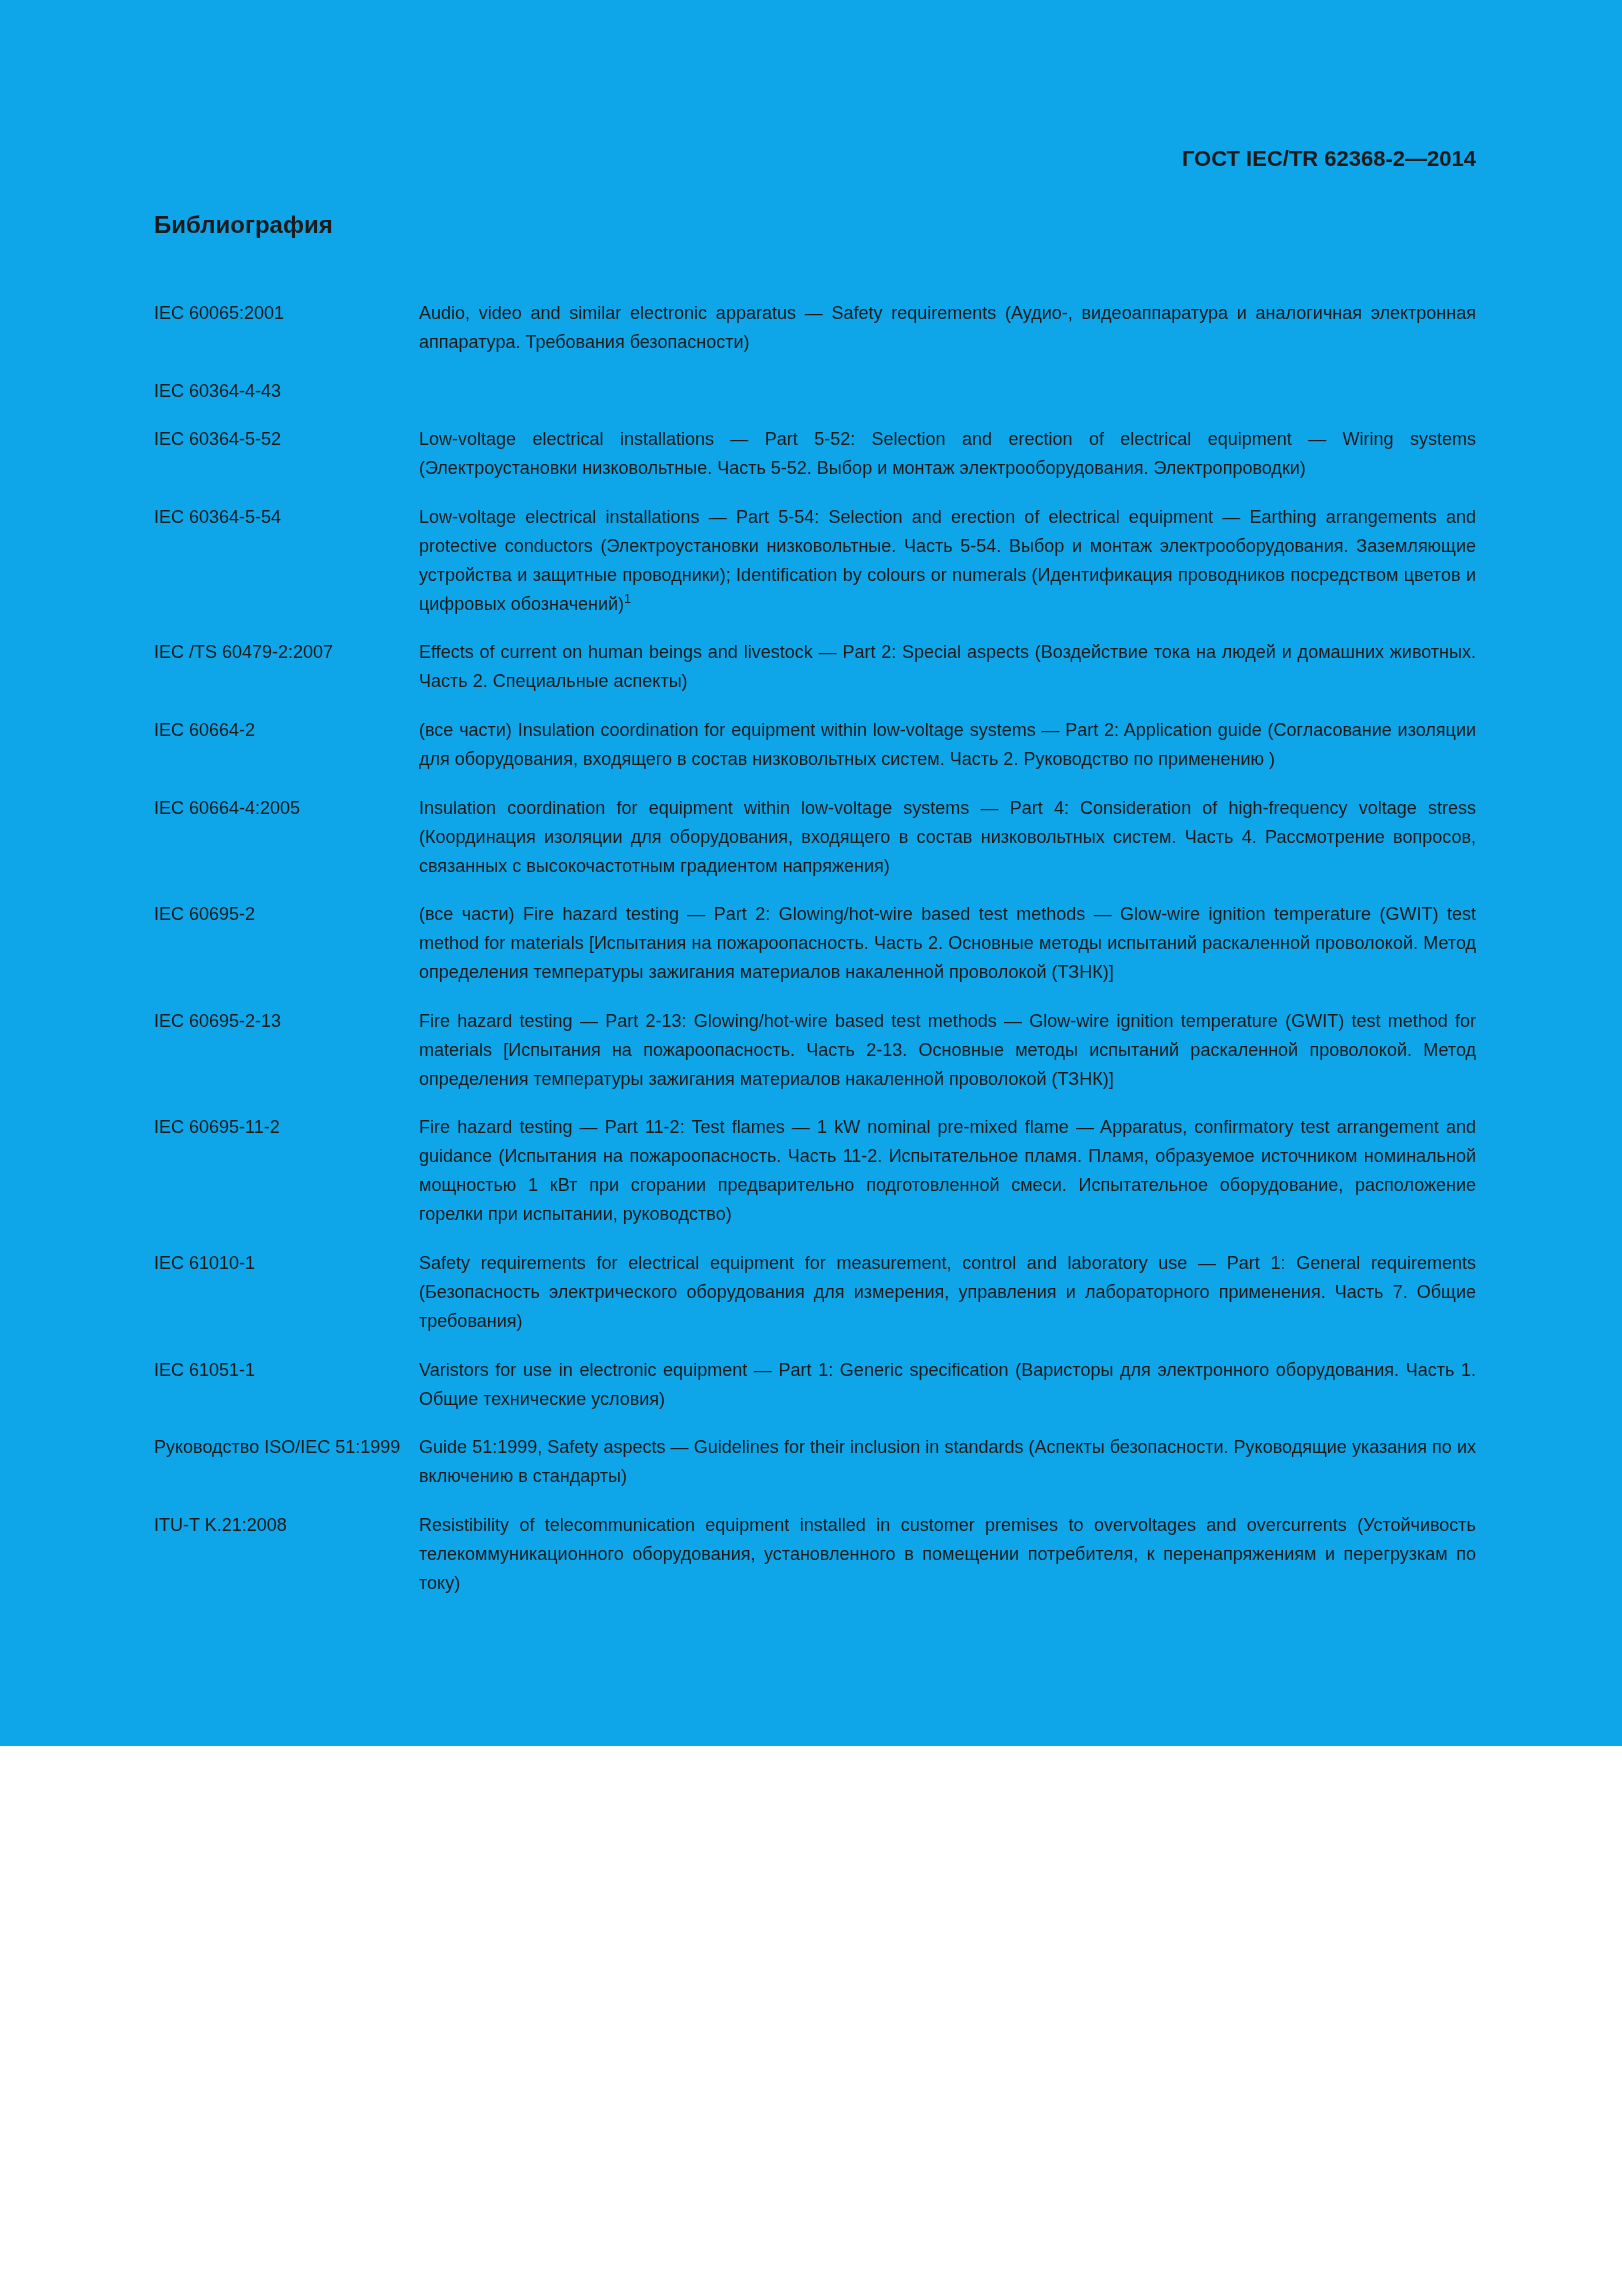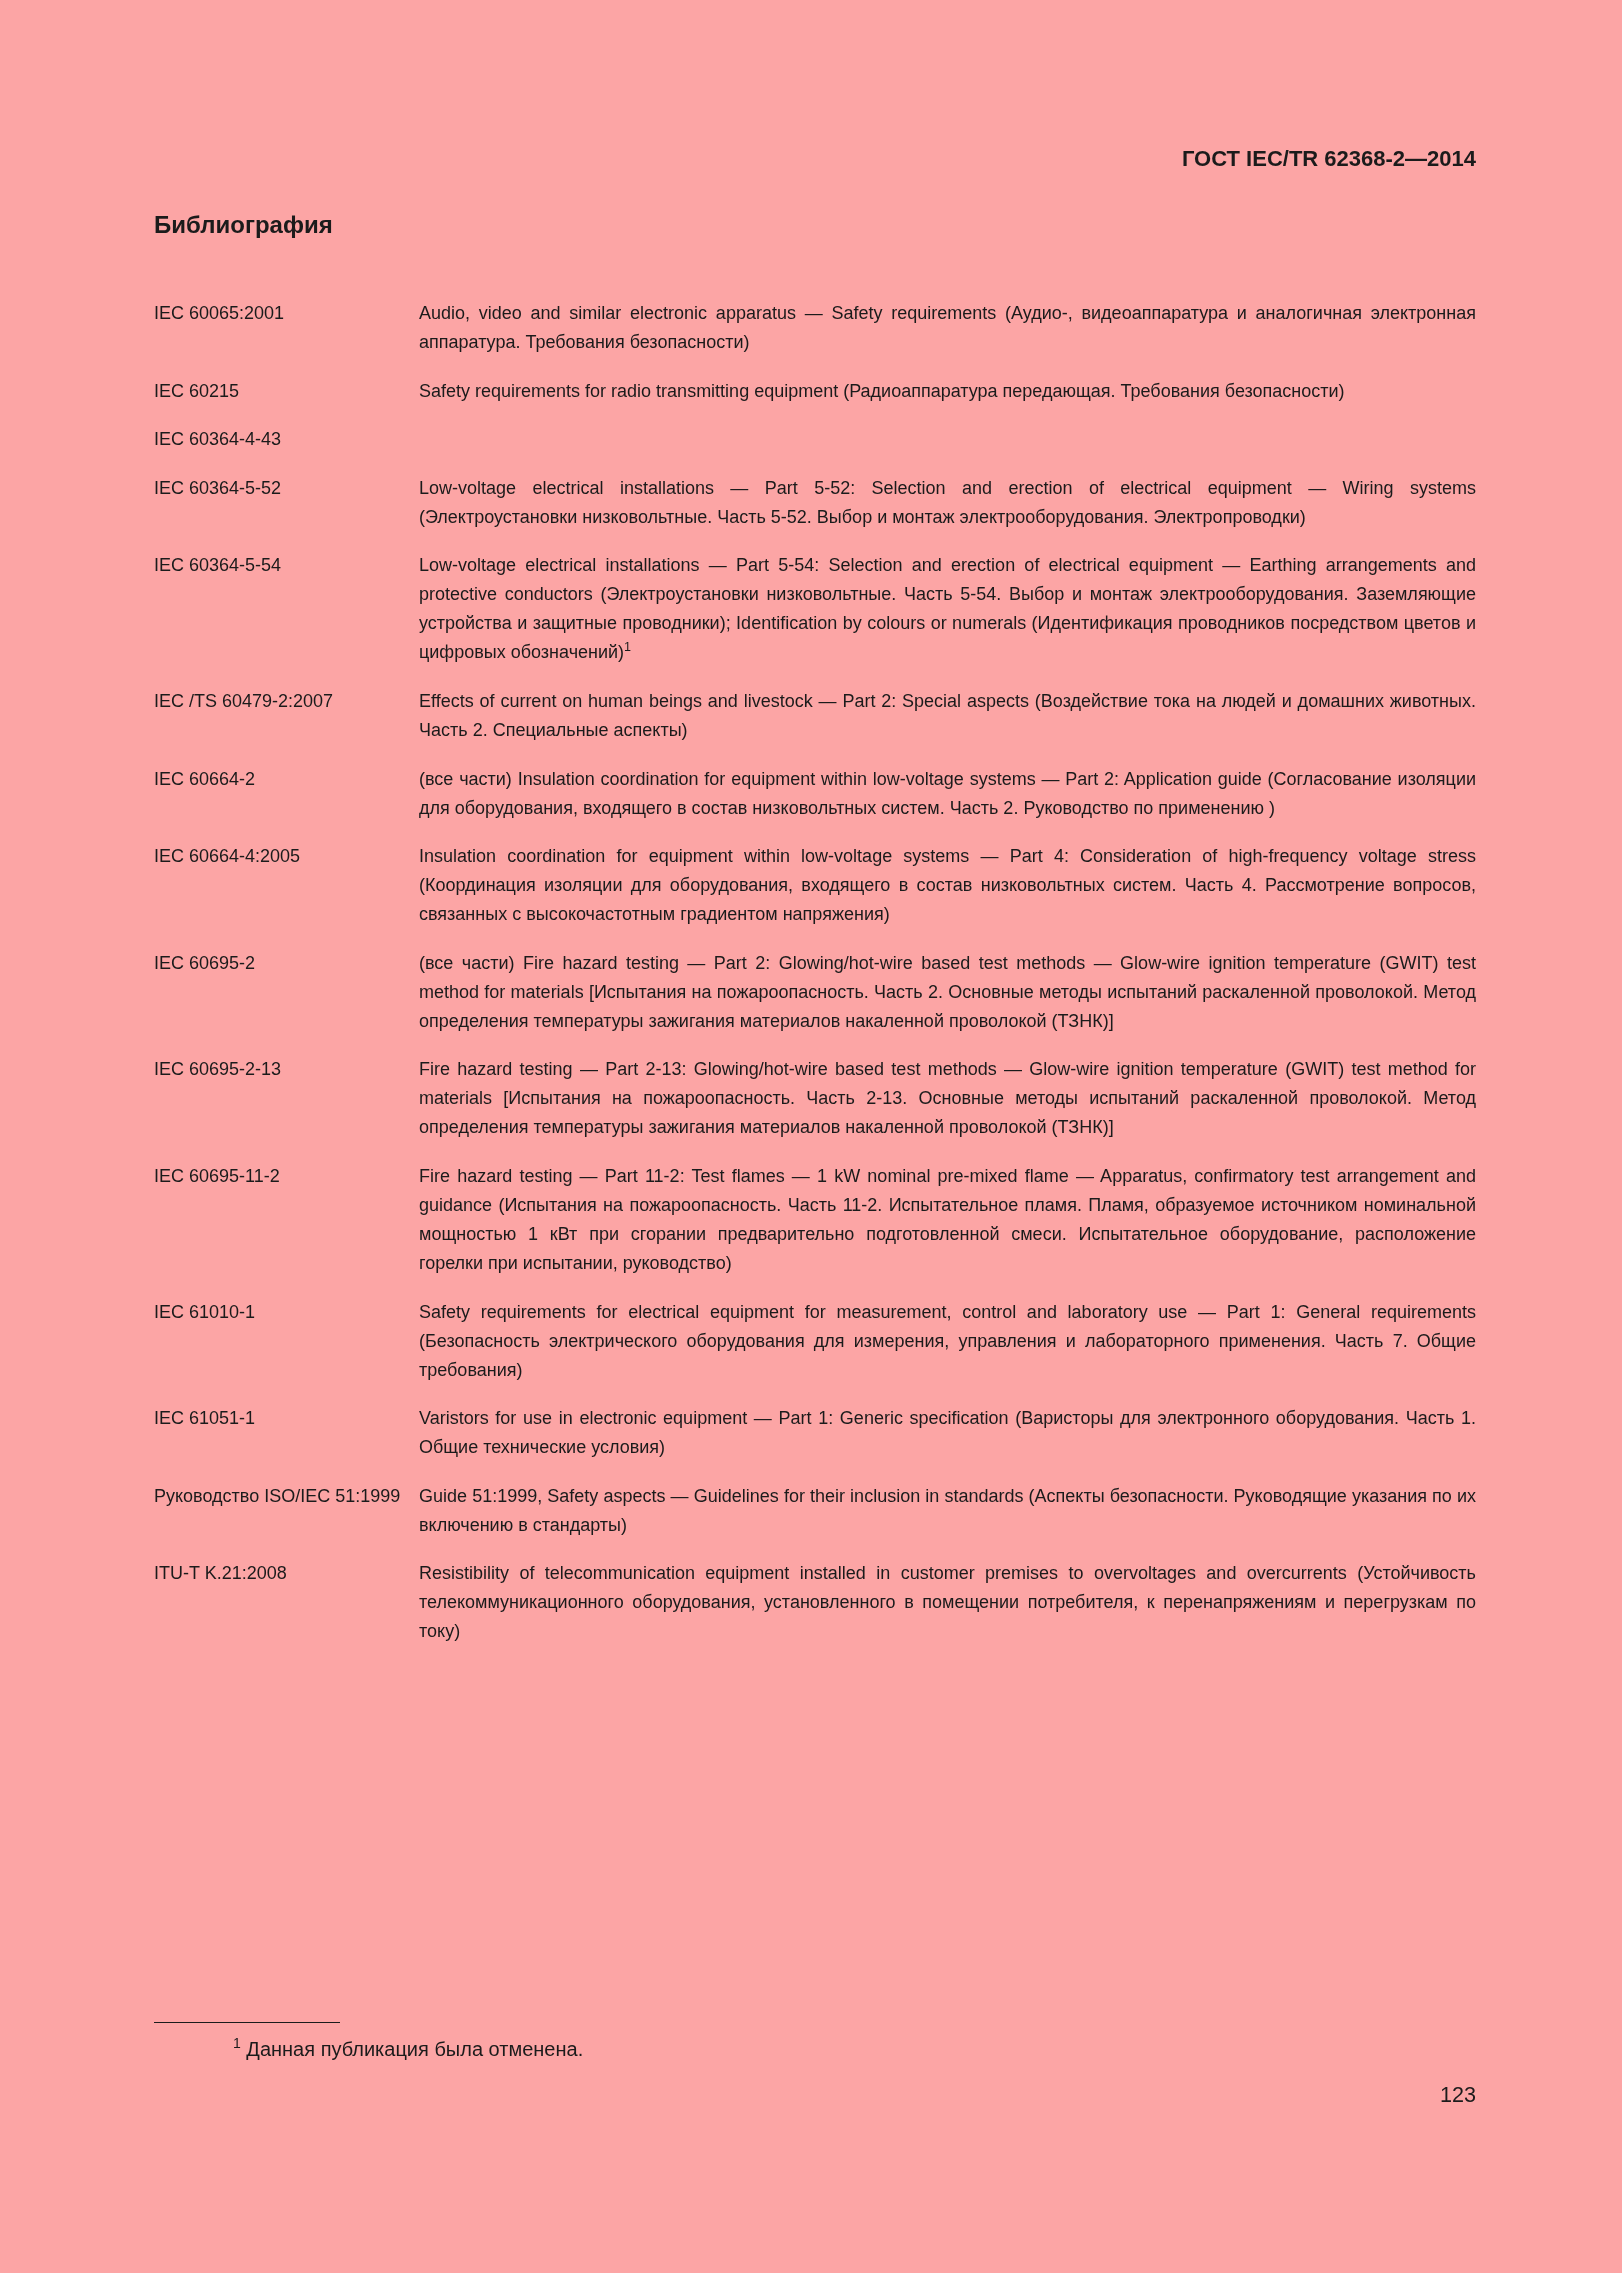--- a/index.html
+++ b/index.html
@@ -2,22 +2,22 @@
 <html lang="ru" style="font-size:10.5px"><head>
 <meta charset="utf-8">
 <style>
   * { margin: 0; padding: 0; box-sizing: border-box; }
   html, body { background: #ffffff; }
   body { font-family: "Liberation Sans", "DejaVu Sans", sans-serif; }
 
   .page {
     position: relative;
     width: 1623px;
-    height: 2273px;
-    background: #fca5a5;
+    height: 1746px;
+    background: #0ea5e9;
     color: #1b1b1b;
     overflow: hidden;
     text-decoration: underline;
   }
 
   .content {
     position: absolute;
     left: 154px;
     right: 147px;
     top: 144px;
@@ -98,24 +98,20 @@
     <div class="doc-number">ГОСТ IEC/TR 62368-2—2014</div>
 
     <h1 class="page-title">Библиография</h1>
 
     <div class="bib-list">
   <div class="bib-entry">
     <div class="bib-label">IEC 60065:2001</div>
     <div class="bib-text">Audio, video and similar electronic apparatus — Safety requirements (Аудио-, видеоаппаратура и аналогичная электронная аппаратура. Требования безопасности)</div>
   </div>
 
-  <div class="bib-entry">
-    <div class="bib-label">IEC 60215</div>
-    <div class="bib-text">Safety requirements for radio transmitting equipment (Радиоаппаратура передающая. Требования безопасности)</div>
-  </div>
 
   <div class="bib-entry">
     <div class="bib-label">IEC 60364-4-43</div>
   </div>
 
   <div class="bib-entry">
     <div class="bib-label">IEC 60364-5-52</div>
     <div class="bib-text">Low-voltage electrical installations — Part 5-52: Selection and erection of electrical equipment — Wiring systems (Электроустановки низковольтные. Часть 5-52. Выбор и монтаж электрооборудования. Электропроводки)</div>
   </div>
 

